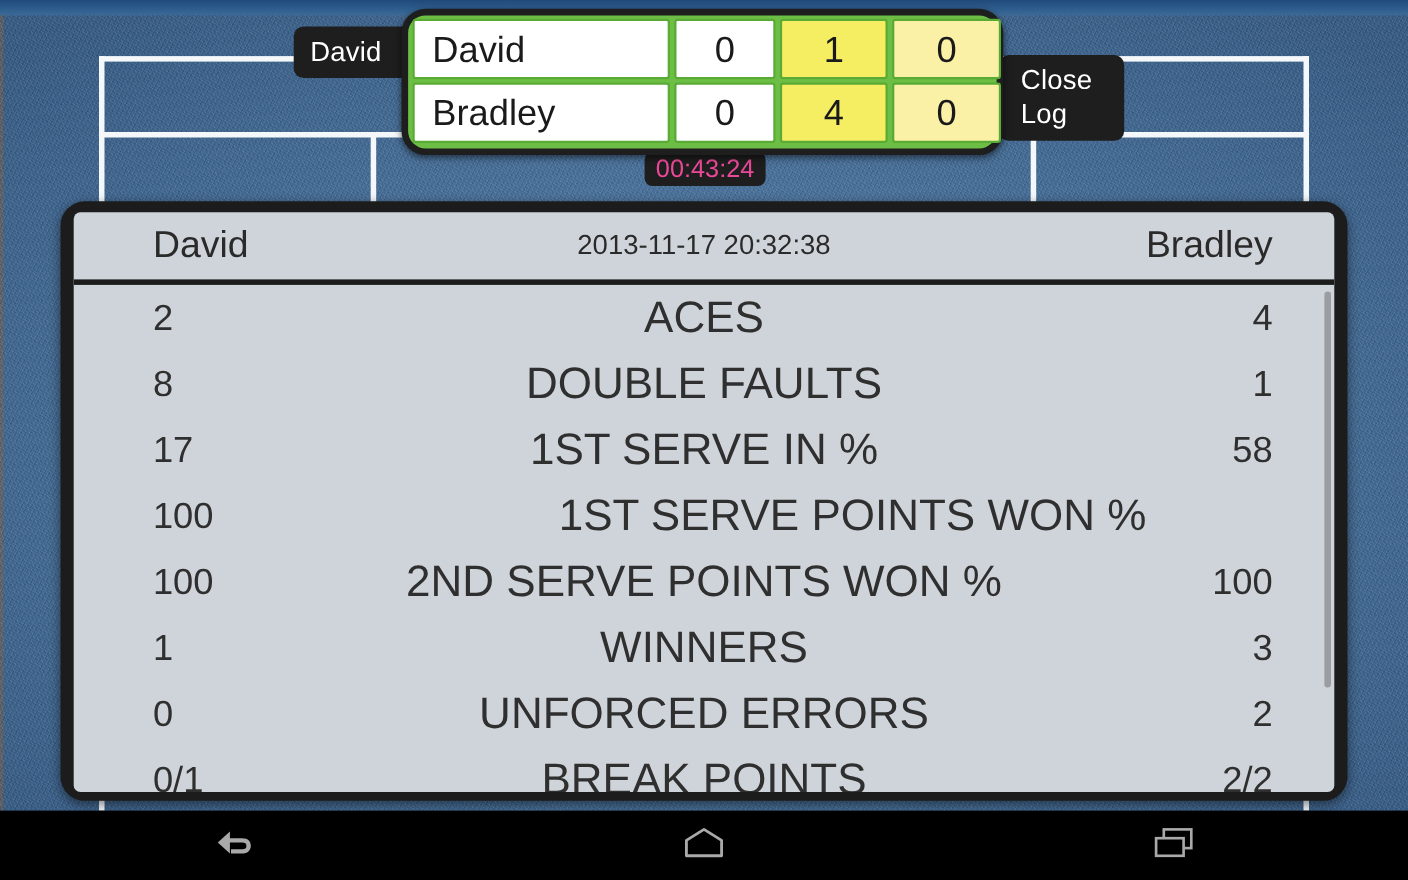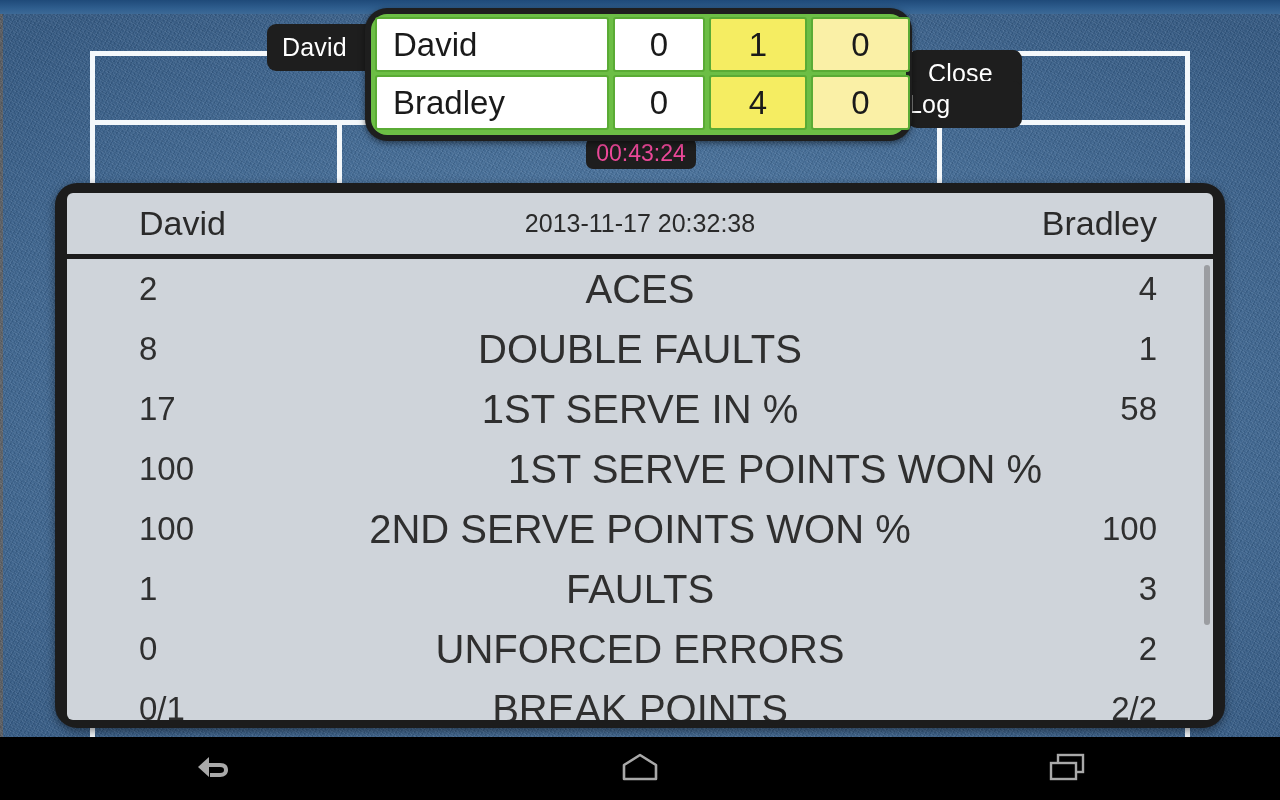--- a/index.html
+++ b/index.html
@@ -66,21 +66,21 @@
 
   
   .tabbtn {
     position:absolute; background:#1e1e1e; color:#ffffff;
     font-size:25px; border-radius:9px; z-index:5;
     display:flex; align-items:center; justify-content:center;
     height:47px; letter-spacing:.2px;
   }
   #btn-notes { left:267px; top:24px; width:116px; padding-right:14px; justify-content:flex-start; padding-left:15px; }
   #btn-close { left:908px; top:23px; width:114px; padding-left:20px; justify-content:flex-start;margin-top:27px; }
-  #btn-log   { left:908px; top:81px; width:114px; justify-content:flex-start; }
+  #btn-log   { left:908px; top:81px; width:114px; padding-left:20px; justify-content:flex-start; }
 
   
   #timer {
     position:absolute; left:586px; top:138px; width:110px; height:31px;
     background:#1e1e1e; color:#ec4899; border-radius:7px;
     display:flex; align-items:center; justify-content:center;
     font-size:23px; z-index:5;
   }
 
   
@@ -206,21 +206,21 @@
         <div class="c-left">100</div>
         <div class="c-mid">1ST SERVE POINTS WON %</div>
       </div>
       <div class="srow">
         <div class="c-left">100</div>
         <div class="c-mid">2ND SERVE POINTS WON %</div>
         <div class="c-right">100</div>
       </div>
       <div class="srow">
         <div class="c-left">1</div>
-        <div class="c-mid">FAULTS</div>
+        <div class="c-mid">WINNERS</div>
         <div class="c-right">3</div>
       </div>
       <div class="srow">
         <div class="c-left">0</div>
         <div class="c-mid">UNFORCED ERRORS</div>
         <div class="c-right">2</div>
       </div>
       <div class="srow">
         <div class="c-left">0/1</div>
         <div class="c-mid">BREAK POINTS</div>

